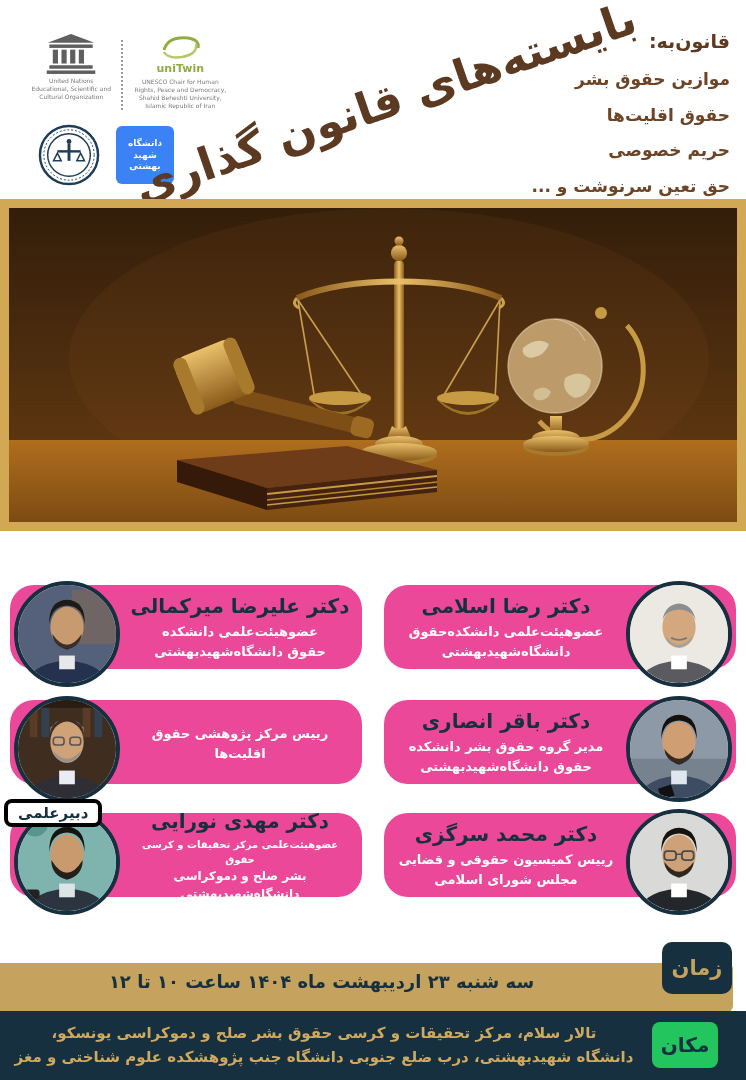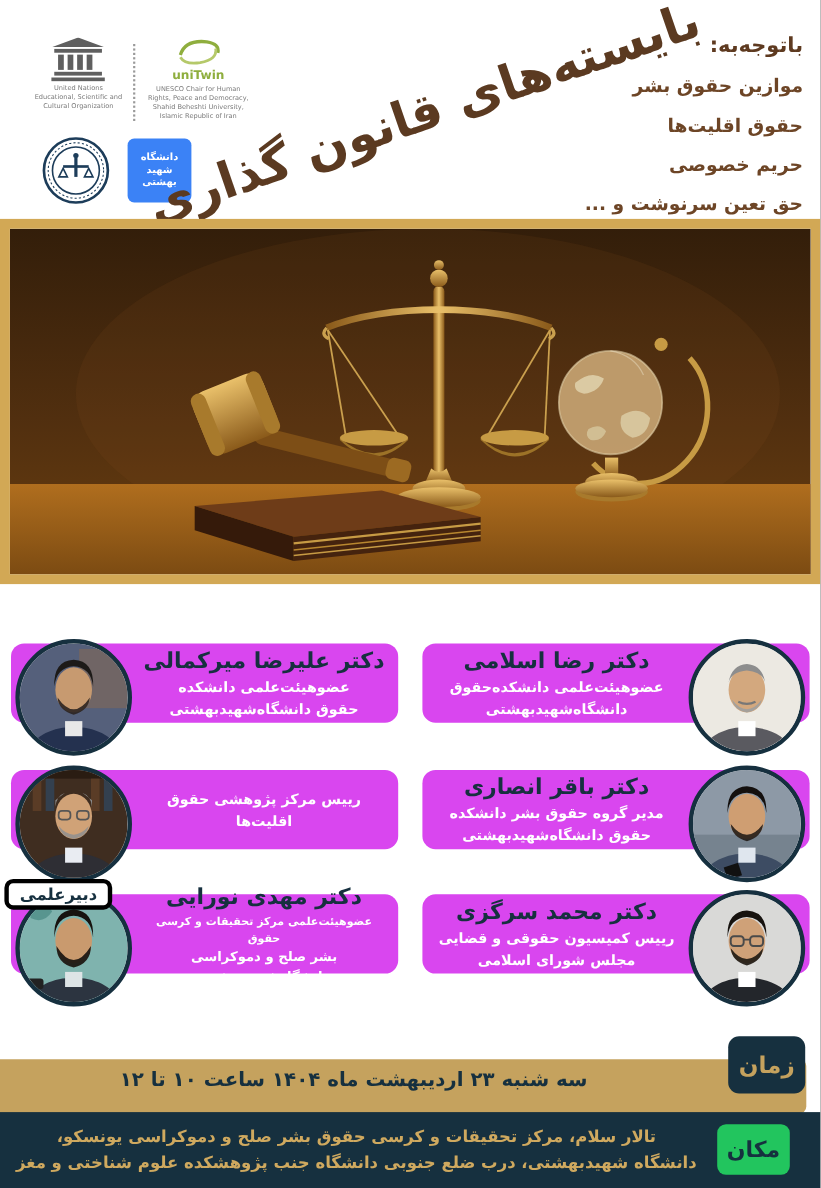--- a/index.html
+++ b/index.html
@@ -25,21 +25,21 @@
     transform:rotate(-19deg);
     color:#5b3a21;font-size:45px;font-weight:bold;white-space:nowrap;
   }
   .topics{position:absolute;top:30px;right:16px;text-align:right;color:#6d4526;}
   .topics .intro{font-size:19px;font-weight:bold;margin-bottom:10px;color:#5e3a20;}
   .topics .item{font-size:17px;font-weight:bold;line-height:2.1;color:#6d4526;}
   
   .banner{position:absolute;top:199px;left:0;width:728px;height:314px;border:9px solid #d2a855;}
   .banner svg{display:block;}
   
-  .card{position:absolute;width:352px;height:72px;background:#d946ef;border-radius:12px;}
+  .card{position:absolute;width:352px;height:84px;background:#ec4899;border-radius:24px;}
   .photo{position:absolute;width:98px;height:98px;border-radius:50%;
          border:4px solid #16303f;overflow:hidden;top:-4px;background:#ddd;}
   .card-left .photo{left:4px;}
   .card-right .photo{right:4px;}
   .photo svg{display:block;width:98px;height:98px;}
   .ctext{position:absolute;top:0;height:100%;display:flex;flex-direction:column;justify-content:center;text-align:center;}
   .card-left .ctext{left:118px;right:10px;}
   .card-right .ctext{right:118px;left:10px;}
   .sname{font-size:20px;font-weight:bold;color:#16303f;line-height:1.3;}
   .srole{font-size:13px;font-weight:bold;color:#ffffff;line-height:1.5;margin-top:3px;}
@@ -102,21 +102,21 @@
       </svg>
       <div class="sbu-box">
         <span>دانشگاه شهید بهشتی</span>
       </div>
     </div>
   </div>
 
   <div class="callig">بایسته‌های قانون گذاری</div>
 
   <div class="topics">
-    <div class="intro">باتوجه‌به:</div>
+    <div class="intro">قانون‌به:</div>
     <div class="item">موازین حقوق بشر</div>
     <div class="item">حقوق اقلیت‌ها</div>
     <div class="item">حریم خصوصی</div>
     <div class="item">حق تعین سرنوشت و ...</div>
   </div>
 
   <div class="banner">
     <svg width="728" height="314" viewBox="0 0 728 314">
       <defs>
         <linearGradient id="bg" x1="0" y1="0" x2="0" y2="1">

